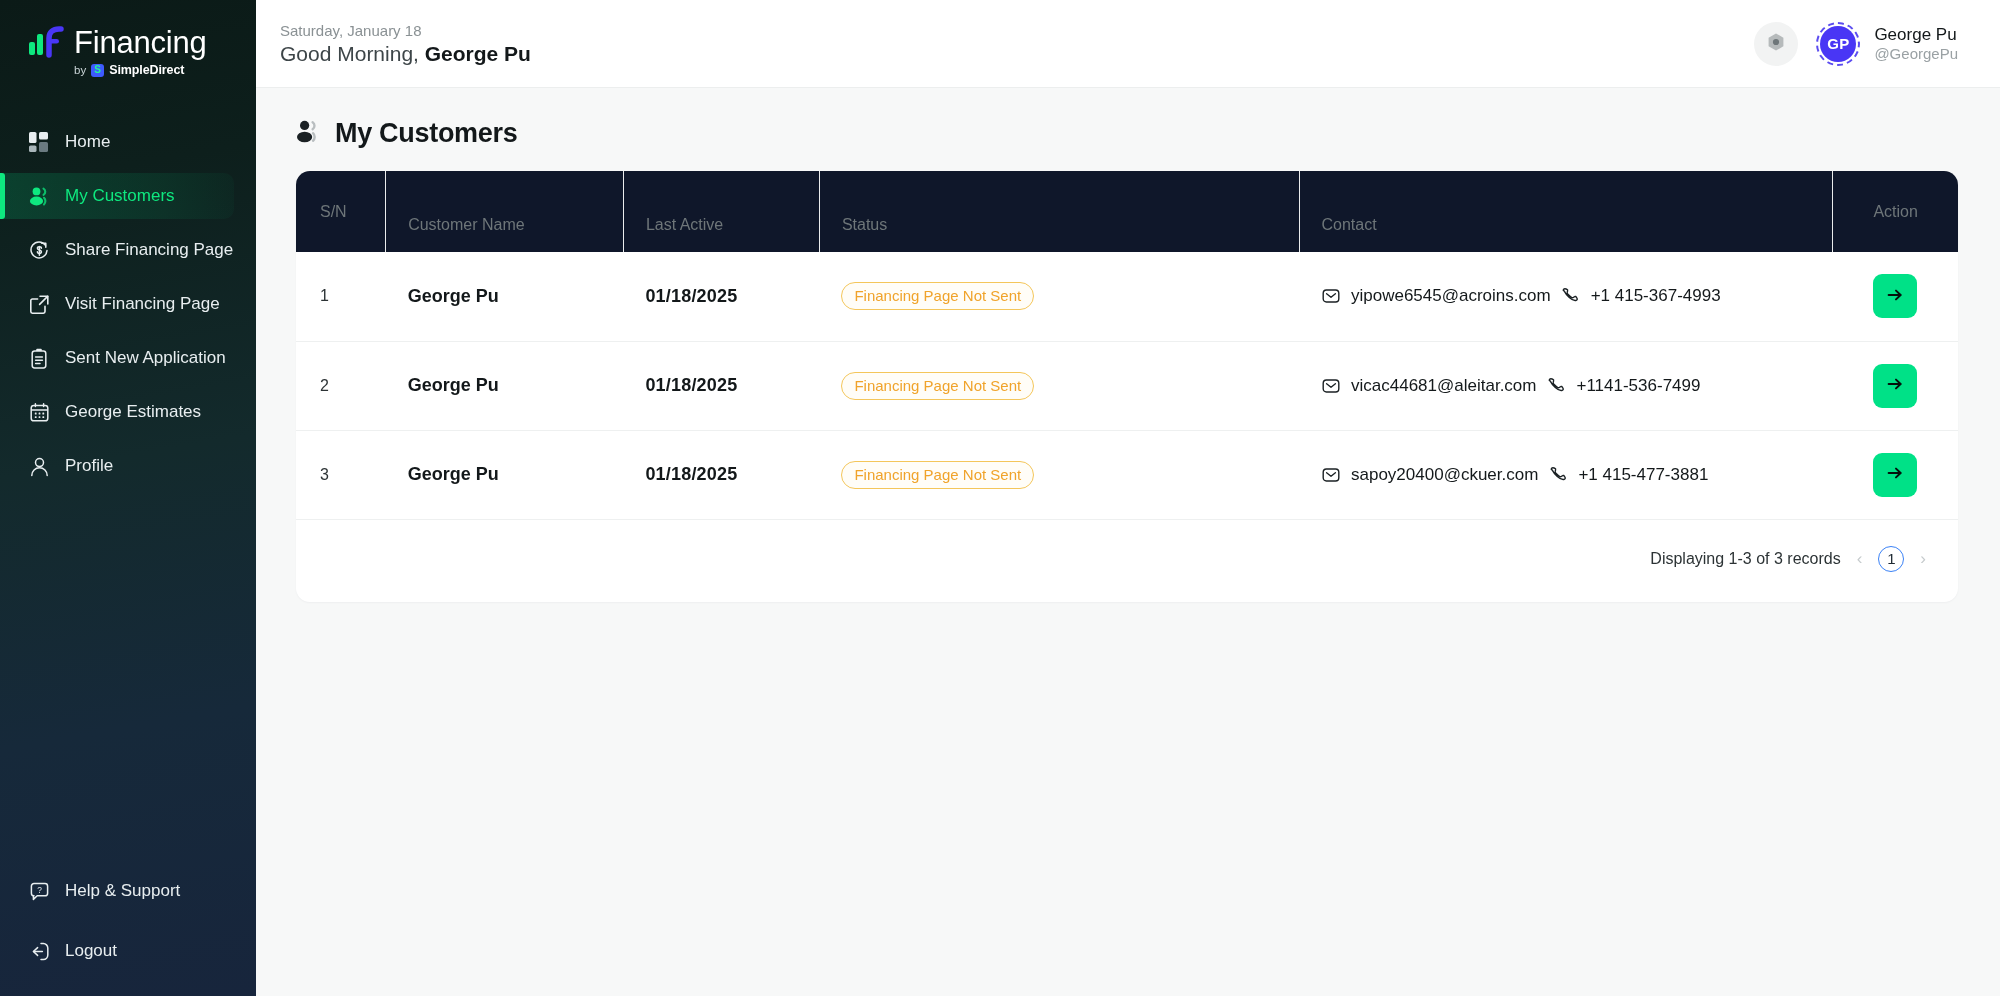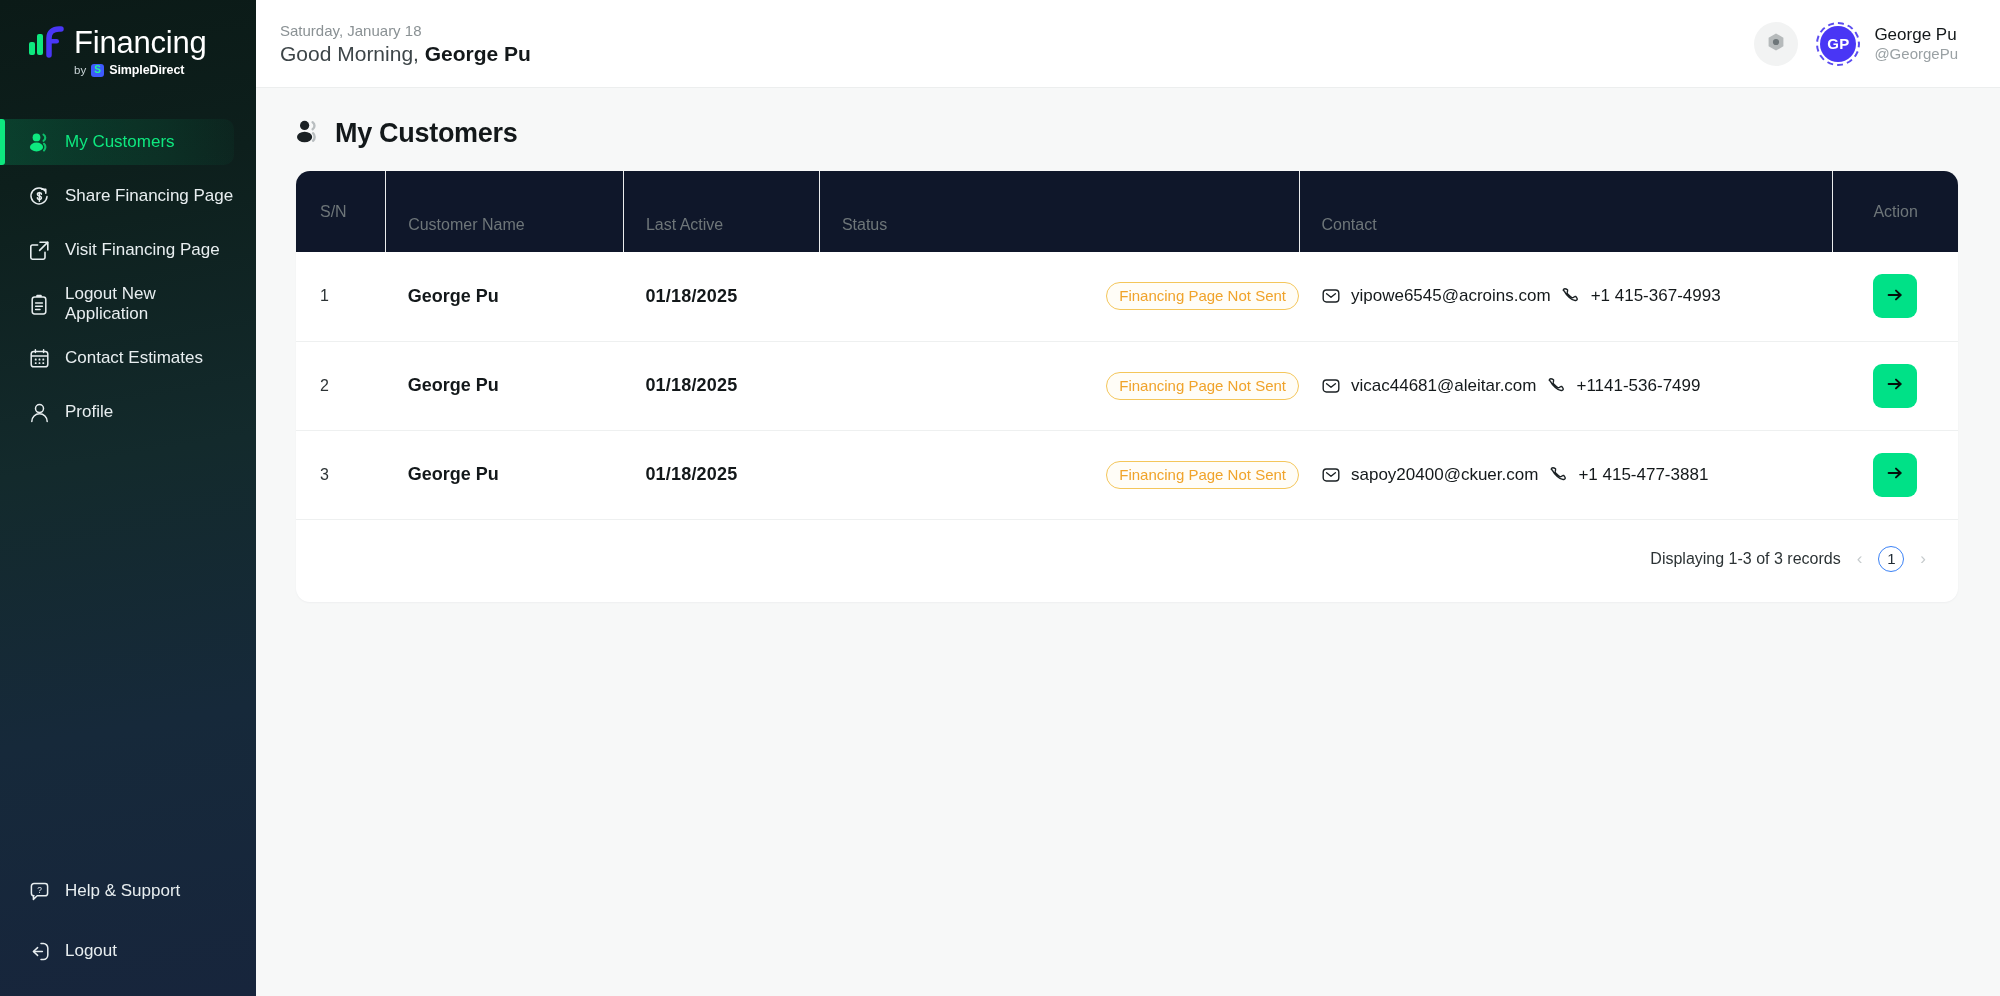--- a/index.html
+++ b/index.html
@@ -151,21 +151,21 @@
   .pg-num {
     width: 26px; height: 26px; border-radius: 50%;
     border: 1px solid #3b82f6; color: #1f2a33; font-size: 15px;
     display: inline-flex; align-items: center; justify-content: center; cursor: pointer;
   }
 
   
   .c-sn { width: 86px; }
   .c-name { width: 228px; }
   .c-last { width: 188px; }
-  .c-status { width: 460px; text-align: right; }
+  .c-status { width: 460px; }
   .c-contact { width: 512px; }
   .c-action { width: 120px; }
 </style>
 </head>
 <body>
 
 <div class="app">
 
   <aside class="sidebar">
 
@@ -183,20 +183,31 @@
       </div>
       <div class="brand-sub">
         <span class="by">by</span>
         <span class="sd-mark">S</span>
         <span class="sd-name">SimpleDirect</span>
       </div>
     </div>
 
     <nav class="nav">
 
+      <div class="nav-item">
+        <span class="ico">
+          <svg width="20" height="20" viewBox="0 0 20 20">
+            <rect x="0" y="0" width="7.5" height="11" rx="1.6" fill="#e8eef0"></rect>
+            <rect x="10" y="0" width="9" height="7.5" rx="1.6" fill="#e8eef0"></rect>
+            <rect x="0" y="13.5" width="7.5" height="6.5" rx="1.6" fill="#a9b6ba"></rect>
+            <rect x="10" y="10" width="9" height="10" rx="1.6" fill="#6a7a80"></rect>
+          </svg>
+        </span>
+        <span>Home</span>
+      </div>
 
       <div class="nav-item active">
         <span class="ico">
           <svg width="21" height="20" viewBox="0 0 21 20">
             <circle cx="7.5" cy="5.4" r="3.9" fill="#0ee87f"></circle>
             <ellipse cx="7.5" cy="15" rx="6.6" ry="4.4" fill="#0ee87f"></ellipse>
             <path d="M14.5 2.6 a3.6 3.6 0 0 1 0 6.2" stroke="#0ee87f" stroke-width="2.1" fill="none" stroke-linecap="round" opacity=".75"></path>
             <path d="M15 11.8 a4.6 4.6 0 0 1 0 6.6" stroke="#0ee87f" stroke-width="2.1" fill="none" stroke-linecap="round" opacity=".75"></path>
           </svg>
         </span>
@@ -227,40 +238,40 @@
       </div>
 
       <div class="nav-item">
         <span class="ico">
           <svg width="20" height="21" viewBox="0 0 20 21" fill="none" stroke="#e8eef0" stroke-width="1.5">
             <rect x="3.2" y="3" width="13.6" height="17" rx="2.4"></rect>
             <path d="M7.2 3 V1.8 a1 1 0 0 1 1-1 h3.6 a1 1 0 0 1 1 1 V3 z" fill="#e8eef0" stroke="none"></path>
             <path d="M6.6 9 H13.4 M6.6 12.2 H13.4 M6.6 15.4 H11" stroke-linecap="round"></path>
           </svg>
         </span>
-        <span>Logout New Application</span>
+        <span>Sent New Application</span>
       </div>
 
       <div class="nav-item">
         <span class="ico">
           <svg width="21" height="21" viewBox="0 0 21 21" fill="none" stroke="#e8eef0" stroke-width="1.5">
             <rect x="2.2" y="3.4" width="16.6" height="15.4" rx="2.6"></rect>
             <path d="M2.2 8 H18.8"></path>
             <path d="M6.4 1.8 V4.4 M14.6 1.8 V4.4" stroke-linecap="round"></path>
             <g fill="#e8eef0" stroke="none">
               <rect x="5.8" y="10.6" width="1.8" height="1.8" rx=".5"></rect>
               <rect x="9.6" y="10.6" width="1.8" height="1.8" rx=".5"></rect>
               <rect x="13.4" y="10.6" width="1.8" height="1.8" rx=".5"></rect>
               <rect x="5.8" y="14.2" width="1.8" height="1.8" rx=".5"></rect>
               <rect x="9.6" y="14.2" width="1.8" height="1.8" rx=".5"></rect>
               <rect x="13.4" y="14.2" width="1.8" height="1.8" rx=".5"></rect>
             </g>
           </svg>
         </span>
-        <span>Contact Estimates</span>
+        <span>George Estimates</span>
       </div>
 
       <div class="nav-item">
         <span class="ico">
           <svg width="21" height="21" viewBox="0 0 21 21" fill="none" stroke="#e8eef0" stroke-width="1.5">
             <circle cx="10.5" cy="6.6" r="4"></circle>
             <path d="M2.8 19.4 a7.7 7.7 0 0 1 15.4 0" stroke-linecap="round"></path>
           </svg>
         </span>
         <span>Profile</span>

